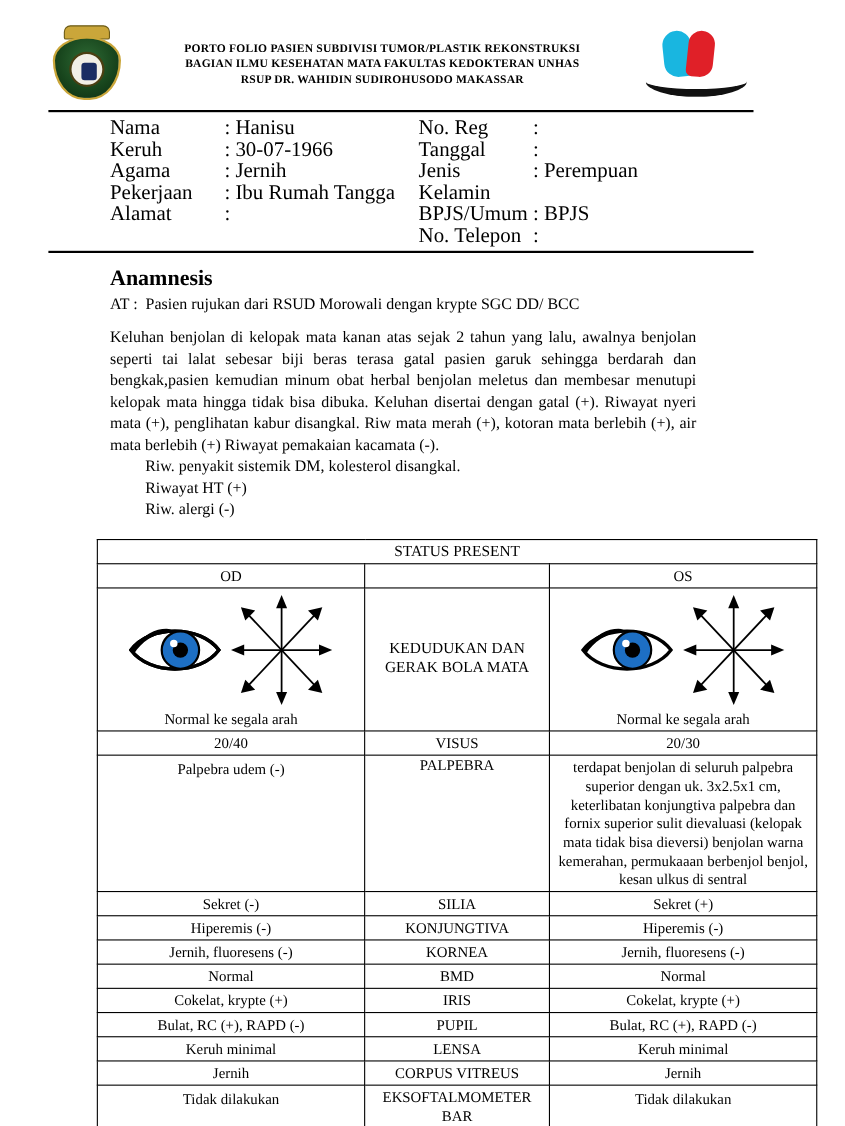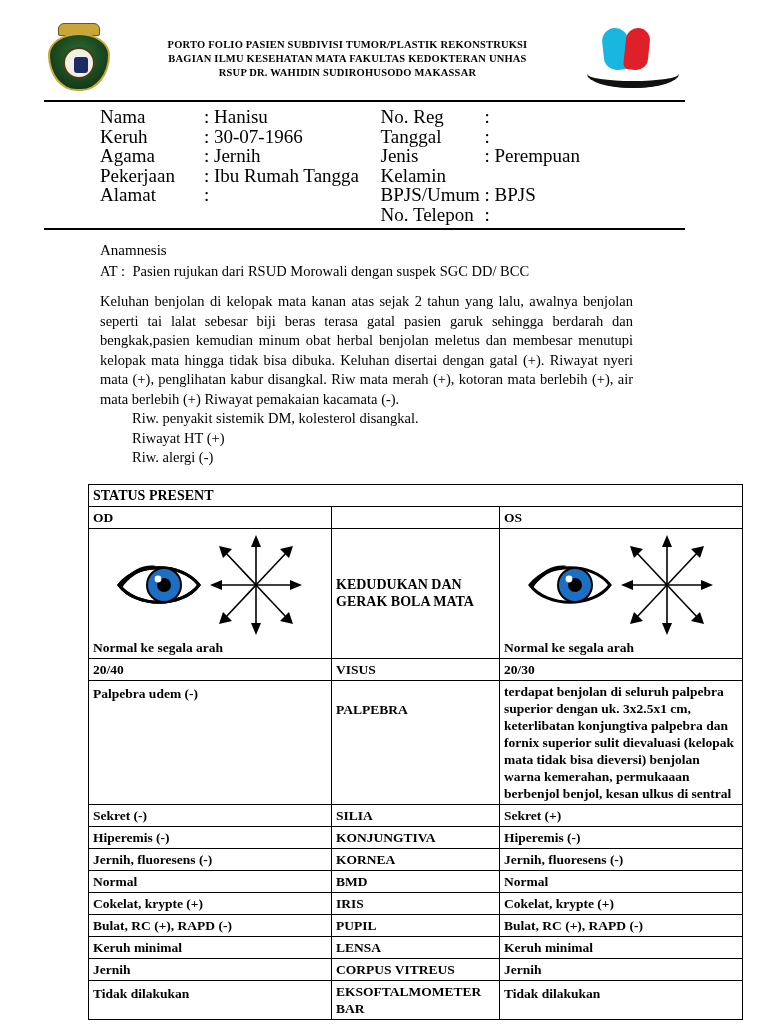--- a/index.html
+++ b/index.html
@@ -130,47 +130,46 @@
   .ident-label { width: 104px; }
   .ident-colon { width: 10px; }
   .ident-value { flex: 1; }
 
   
   .anamnesis {
     padding: 8px 52px 0 56px;
     font-size: 14.5px;
   }
   .anamnesis h3 {
-    font-size: 15px;
-    font-weight: normal;
+    font-size: 20px;
+    font-weight: bold;
     margin: 4px 0 4px 0;
   }
   .at-line { margin-bottom: 12px; }
   .at-line .label { }
   .body-para {
     text-align: justify;
     line-height: 19.5px;
   }
   .tail-line { line-height: 19.5px; margin-left: 32px; }
 
   
   .status-wrap { padding: 16px 44px 0 44px; }
   table.status {
     width: 100%;
     border-collapse: collapse;
     font-size: 13.5px;
     table-layout: fixed;
   }
   table.status td {
     border: 1px solid #000;
-    text-align: left;
+    text-align: center;
     vertical-align: middle;
     padding: 2px 4px;
     line-height: 17px;
-    font-weight: bold;
   }
   td.title-row { font-size: 14px; padding: 2px; }
   .col-mid { width: 168px; }
   td.eye-cell { padding: 6px 4px 4px 4px; }
   td.para-cell { padding: 3px 8px; }
 
   .eyeblock {
     display: flex;
     align-items: center;
     justify-content: center;
@@ -258,21 +257,21 @@
         <span class="ident-value"></span>
       </div>
     </div>
   </div>
   <div class="rule-bottom"></div>
 
   <div class="anamnesis">
     <h3>Anamnesis</h3>
     <div class="at-line">
       <span class="label">AT :</span>
-      &nbsp;<span>Pasien rujukan dari RSUD Morowali dengan suspek SGC DD/ BCC</span>
+      &nbsp;<span>Pasien rujukan dari RSUD Morowali dengan krypte SGC DD/ BCC</span>
     </div>
     <div class="body-para">Keluhan benjolan di kelopak mata kanan atas sejak 2 tahun yang lalu, awalnya benjolan seperti tai lalat sebesar biji beras terasa gatal pasien garuk sehingga berdarah dan bengkak,pasien kemudian minum obat herbal benjolan meletus dan membesar menutupi kelopak mata hingga tidak bisa dibuka. Keluhan disertai dengan gatal (+). Riwayat nyeri mata (+), penglihatan kabur disangkal. Riw mata merah (+), kotoran mata berlebih (+), air mata berlebih (+) Riwayat pemakaian kacamata (-).</div>
     <div class="tail-line">Riw. penyakit sistemik DM, kolesterol disangkal.</div>
     <div class="tail-line">Riwayat HT (+)</div>
     <div class="tail-line"> Riw. alergi (-)</div>
   </div>
 
   <div class="status-wrap">
     <table class="status">
       <colgroup>
@@ -355,21 +354,21 @@
           </td>
         </tr>
 
         <tr>
           <td>20/40</td>
           <td>VISUS</td>
           <td>20/30</td>
         </tr>
         <tr>
           <td style="vertical-align:top;padding-top:4px">Palpebra udem (-)</td>
-          <td style="vertical-align:top;padding-top:20px">PALPEBRA</td>
+          <td style="vertical-align:top;padding-top:0">PALPEBRA</td>
           <td class="para-cell">terdapat benjolan di seluruh palpebra superior dengan uk. 3x2.5x1 cm, keterlibatan konjungtiva palpebra dan fornix superior sulit dievaluasi (kelopak mata tidak bisa dieversi) benjolan warna kemerahan, permukaaan berbenjol benjol, kesan ulkus di sentral</td>
         </tr>
         <tr>
           <td>Sekret (-)</td>
           <td>SILIA</td>
           <td>Sekret (+)</td>
         </tr>
         <tr>
           <td>Hiperemis (-)</td>
           <td>KONJUNGTIVA</td>

